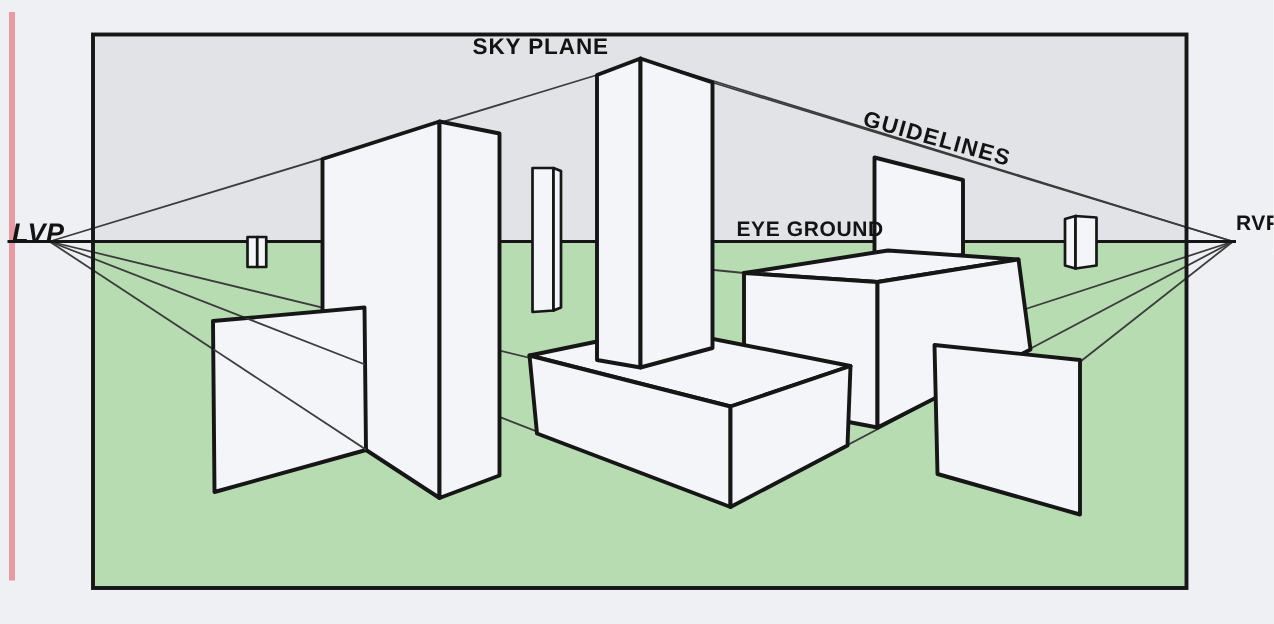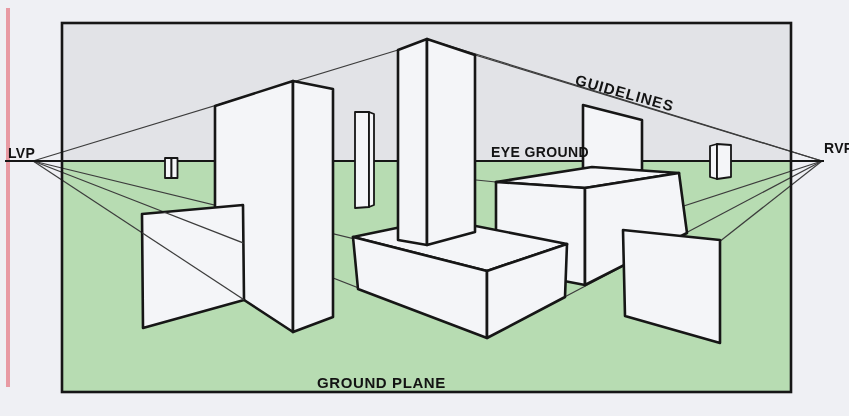--- a/index.html
+++ b/index.html
@@ -5,21 +5,21 @@
   html,body{margin:0;padding:0;width:849px;height:416px;overflow:hidden;
     font-family:"Liberation Sans",sans-serif;}
   .page{position:relative;width:849px;height:416px;background:var(--paper,#eff0f4);}
   .diagram-svg{position:absolute;left:0;top:0;}
   .label{position:absolute;font-weight:bold;color:#131313;white-space:nowrap;}
   .lbl-sky{left:315px;top:23px;font-size:15px;letter-spacing:.6px;}
   .lbl-guidelines{left:578px;top:71px;font-size:15px;letter-spacing:1px;
     transform:rotate(15.5deg);transform-origin:left top;}
   .lbl-eye{left:491px;top:144px;font-size:14px;letter-spacing:.4px;}
   .lbl-ground{left:317px;top:374px;font-size:15px;letter-spacing:.6px;}
-  .lbl-lvp{left:8px;top:145px;font-size:14px;letter-spacing:.3px;}
+  .lbl-lvp{left:8px;top:145px;font-size:18px;letter-spacing:.3px;font-style:italic;}
   .lbl-rvp{left:824px;top:140px;font-size:14px;letter-spacing:.3px;}
   .box{fill:var(--box-fill,#f4f5f8);stroke:var(--line,#161616);stroke-width:2.6;
     stroke-linejoin:round;}
   .box-thin{fill:var(--box-fill,#f4f5f8);stroke:var(--line,#161616);stroke-width:1.8;
     stroke-linejoin:round;}
   .guide{stroke:var(--guide,#3c3c3c);stroke-width:1.2;fill:none;}
   .horizon{stroke:var(--line,#161616);stroke-width:2;}
   .frame{fill:none;stroke:var(--line,#161616);stroke-width:2.6;}
 </style>
 </head>
@@ -93,18 +93,18 @@
     <g clip-path="url(#leftPanelClip)">
       <line class="guide" x1="33" y1="161" x2="293" y2="332"></line>
       <line class="guide" x1="33" y1="161" x2="487" y2="338"></line>
     </g>
 
     <polygon class="box" points="623,230 720,240 720,343 625,316"></polygon>
 
     <rect class="frame" x="62" y="23" width="729" height="369"></rect>
   </svg>
 
+  <div class="label lbl-sky">SKY PLANE</div>
   <div class="label lbl-guidelines">GUIDELINES</div>
   <div class="label lbl-eye">EYE GROUND</div>
-  <div class="label lbl-ground">GROUND PLANE</div>
   <div class="label lbl-lvp">LVP</div>
   <div class="label lbl-rvp">RVP</div>
 </div>
 
 </body></html>

